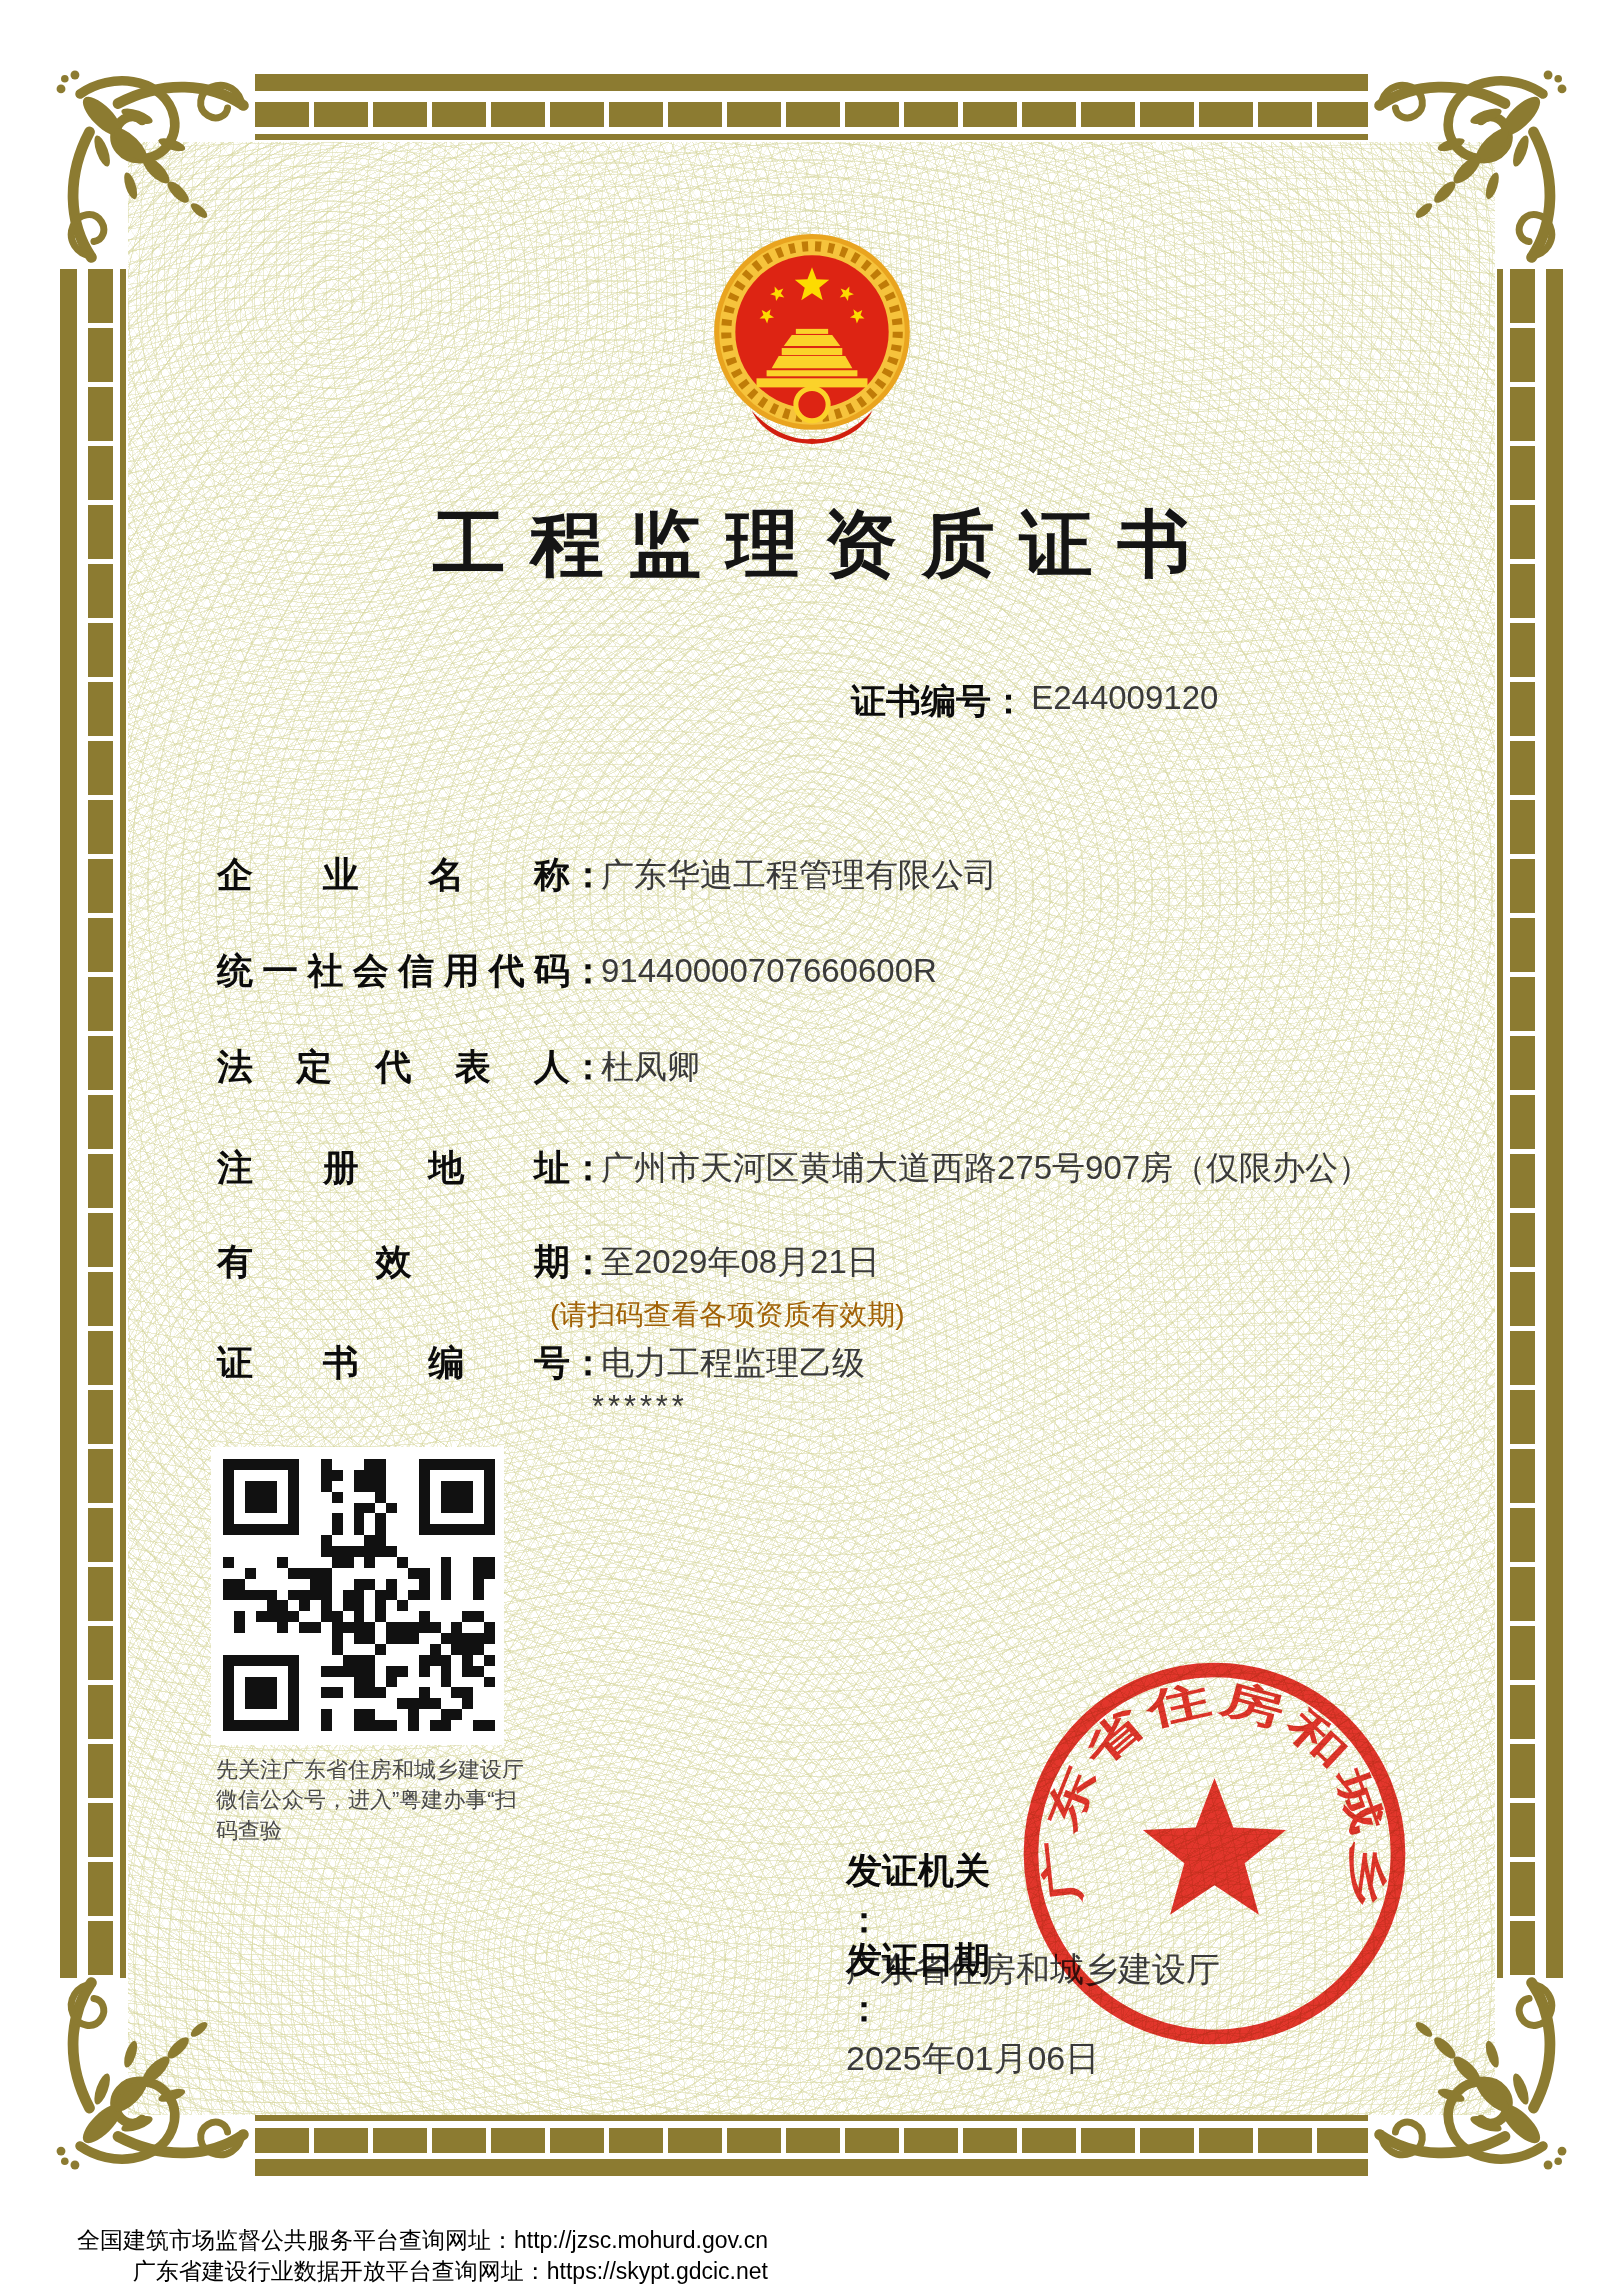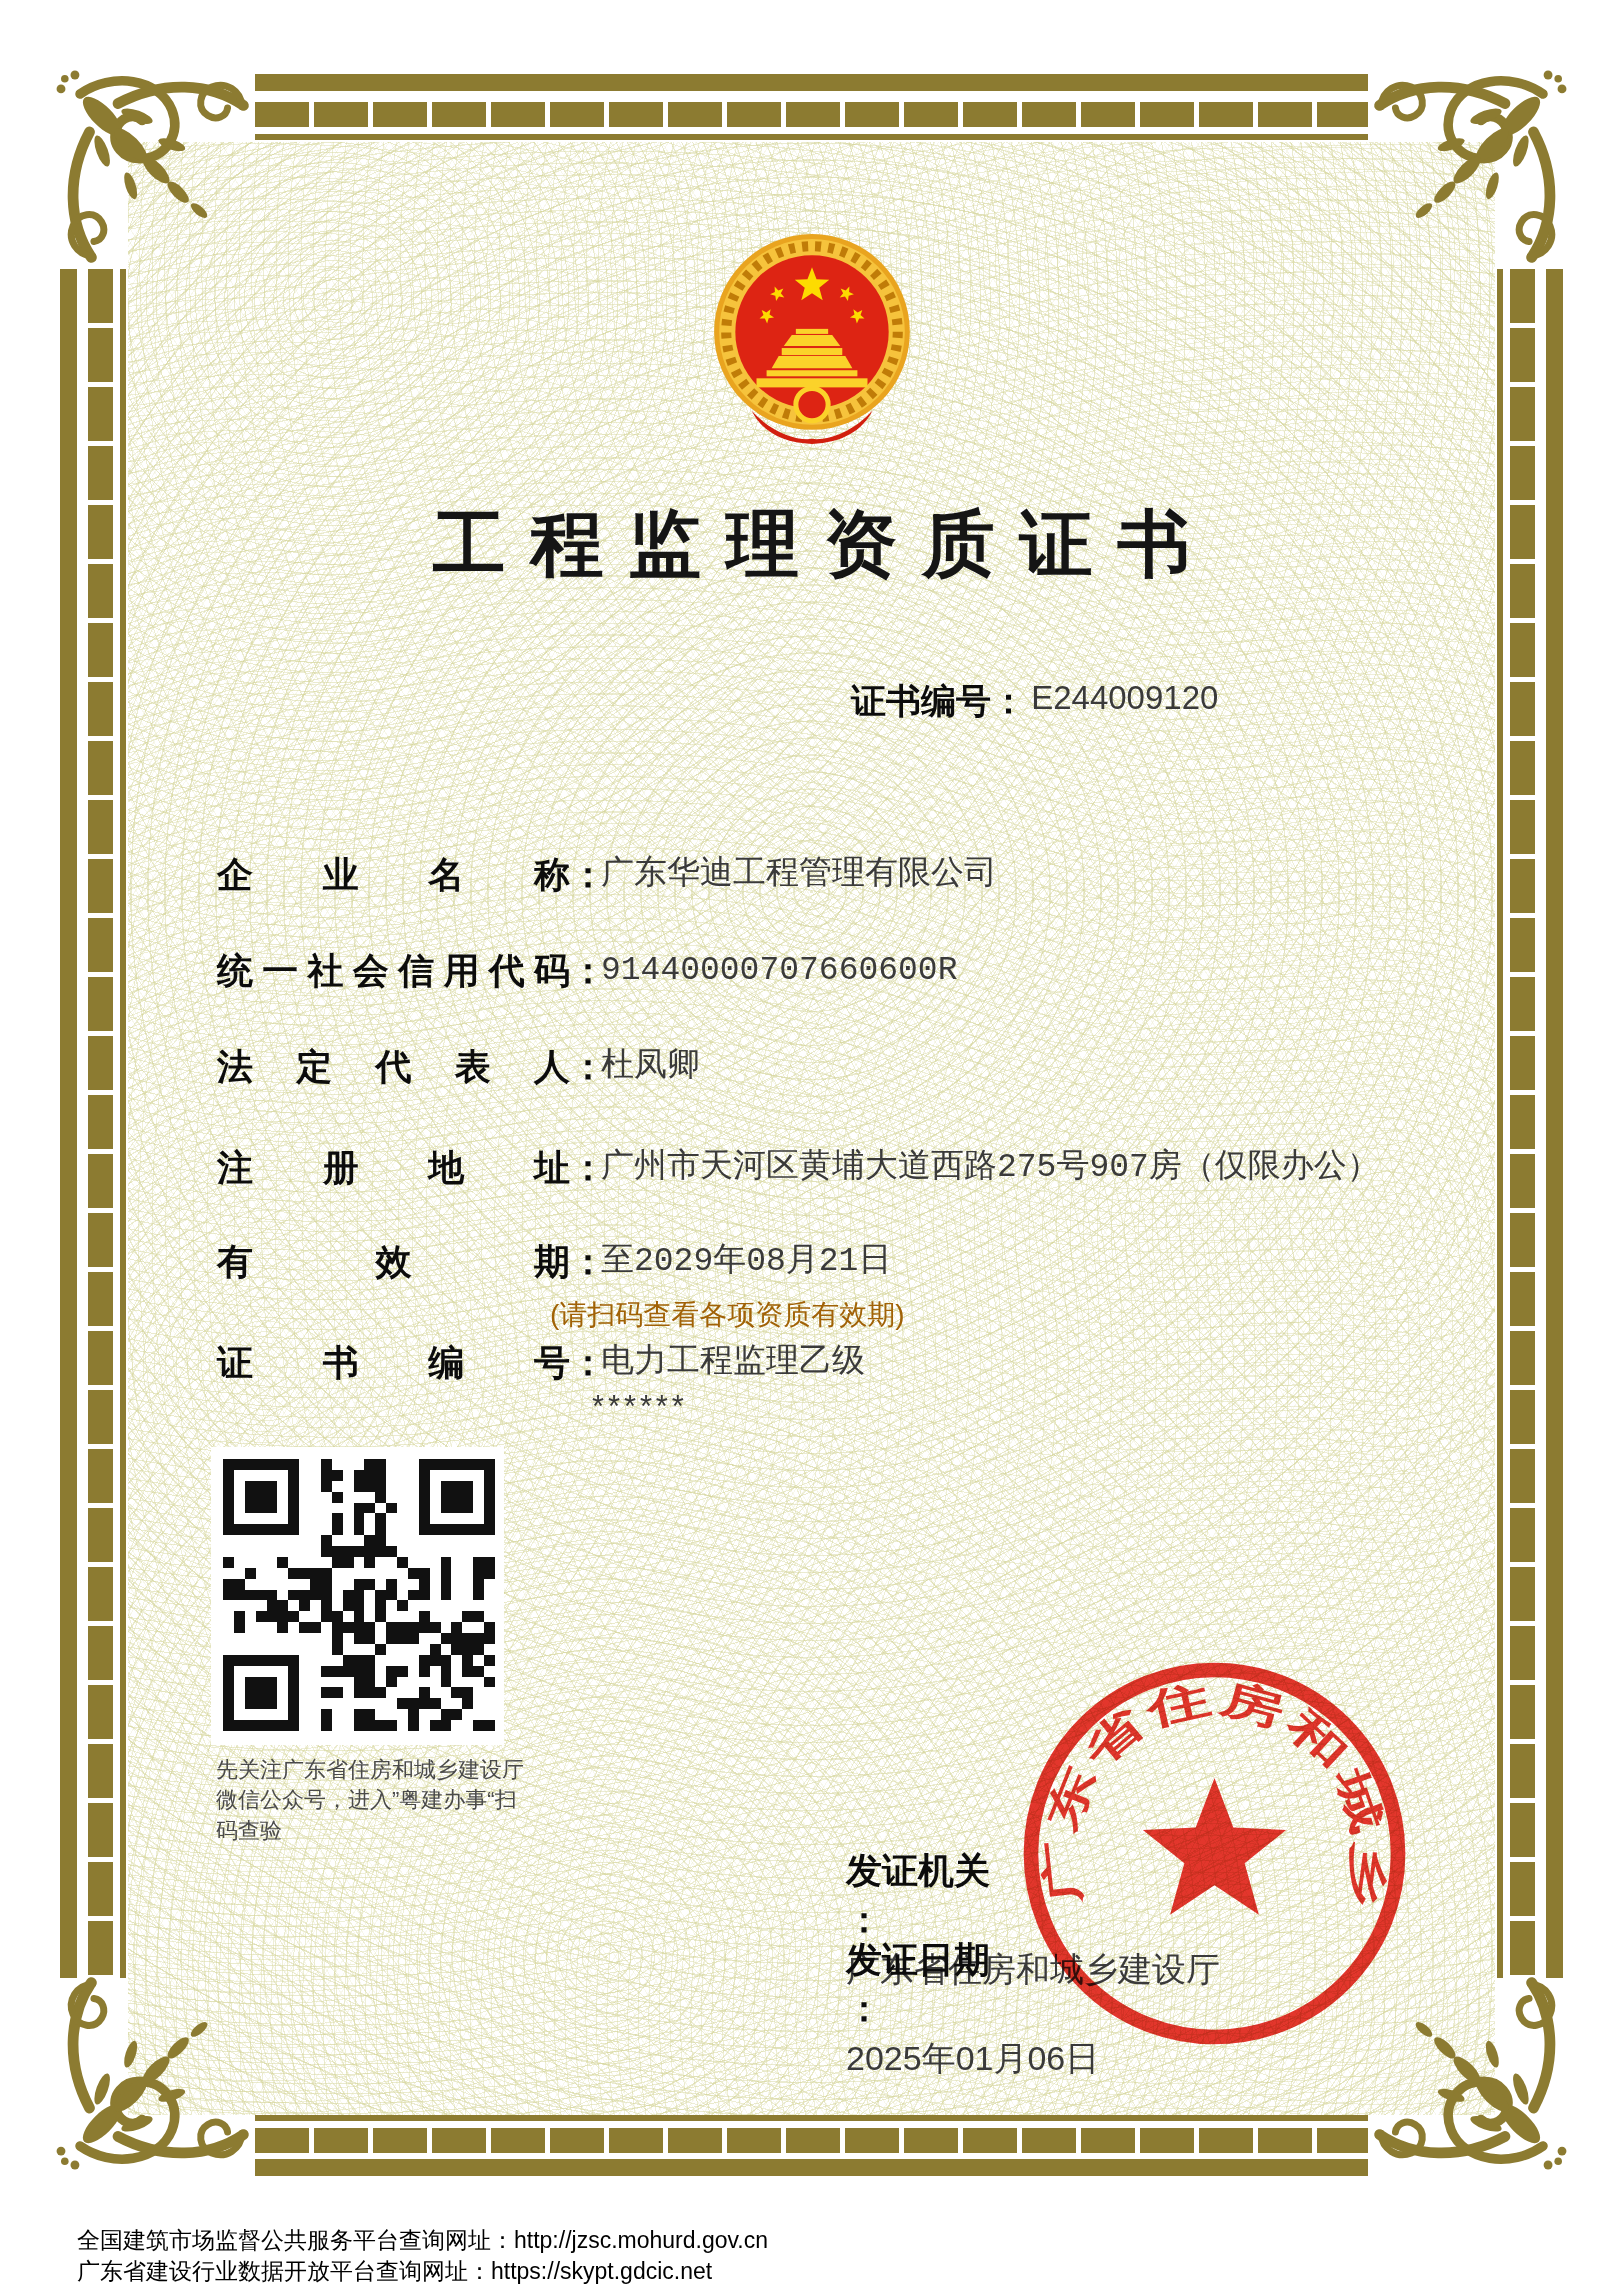--- a/index.html
+++ b/index.html
@@ -45,42 +45,42 @@
   .emblem{position:absolute;left:711px;top:217px;width:202px;height:224px;}
   .title{position:absolute;left:0;top:482px;width:100%;text-align:center;
          font-size:73px;font-weight:700;color:#151515;letter-spacing:.34em;text-indent:.34em;}
 
   .certno{position:absolute;left:851px;top:664px;display:flex;align-items:flex-start;}
   .certno .lab{font-size:35px;font-weight:700;color:#0c0c0c;}
   .certno .col{font-size:35px;font-weight:700;color:#0c0c0c;margin-right:5.2px;}
   .certno .val{font-size:33px;color:#3a3a3a;padding-top:1.3px;}
 
   
-  .frow{position:absolute;left:217px;display:flex;align-items:flex-start;font-family:Liberation Mono, monospace;}
+  .frow{position:absolute;left:217px;display:flex;align-items:flex-start;}
   .flabel{width:353px;font-size:36px;font-weight:700;color:#0c0c0c;text-align:justify;text-align-last:justify;}
   .fcolon{width:31px;font-size:36px;font-weight:700;color:#0c0c0c;}
   .fvalue{font-size:33px;color:#3a3a3a;max-width:969px;line-height:1.3;padding-top:2.6px;}
   .note  {position:absolute;left:550px;top:1282px;font-size:28px;color:#a16207;}
   .masked{position:absolute;left:592px;top:1375px;font-size:31px;color:#3a3a3a;letter-spacing:3.9px;}
 
   
   .qr-plate{position:absolute;left:211px;top:1433px;width:293px;height:298px;background:#ffffff;}
   .qr-box{position:absolute;left:223px;top:1445px;width:272px;height:272px;}
   .qr-caption{position:absolute;left:216px;top:1741px;width:313px;font-size:22px;line-height:1.38;color:#4a4a4a;}
 
   
   .irow{position:absolute;left:846px;display:flex;align-items:flex-start;flex-direction:column;}
   .ilabel{font-size:36px;font-weight:700;color:#0c0c0c;}
   .icolon{font-size:36px;font-weight:700;color:#0c0c0c;margin-right:6.5px;}
   .ivalue{font-size:34px;color:#3a3a3a;padding-top:2px;white-space:nowrap;}
 
   .seal{position:absolute;left:1015px;top:1640px;width:399px;height:399px;opacity:.93;mix-blend-mode:multiply;}
 
   
-  .footer{position:absolute;left:77px;top:2211px;font-size:23px;color:#000;line-height:1.33;}
+  .footer{position:absolute;left:77px;top:2211px;font-size:23px;color:#000;line-height:1.33;text-align:right;}
 </style>
 </head>
 <body>
 
 <svg width="0" height="0" style="position:absolute">
   <defs>
     <path id="star" d="M0,-18 L4.5,-6.2 L17.1,-5.6 L7.2,2.3 L10.6,14.6 L0,7.6 L-10.6,14.6 L-7.2,2.3 L-17.1,-5.6 L-4.5,-6.2 Z"></path>
     <symbol id="flourish" viewBox="0 0 330 330">
       <g fill="none" stroke="#8c7b31" stroke-linecap="round">
         <path d="M120,75 C190,38 265,42 318,78" stroke-width="17"></path>

